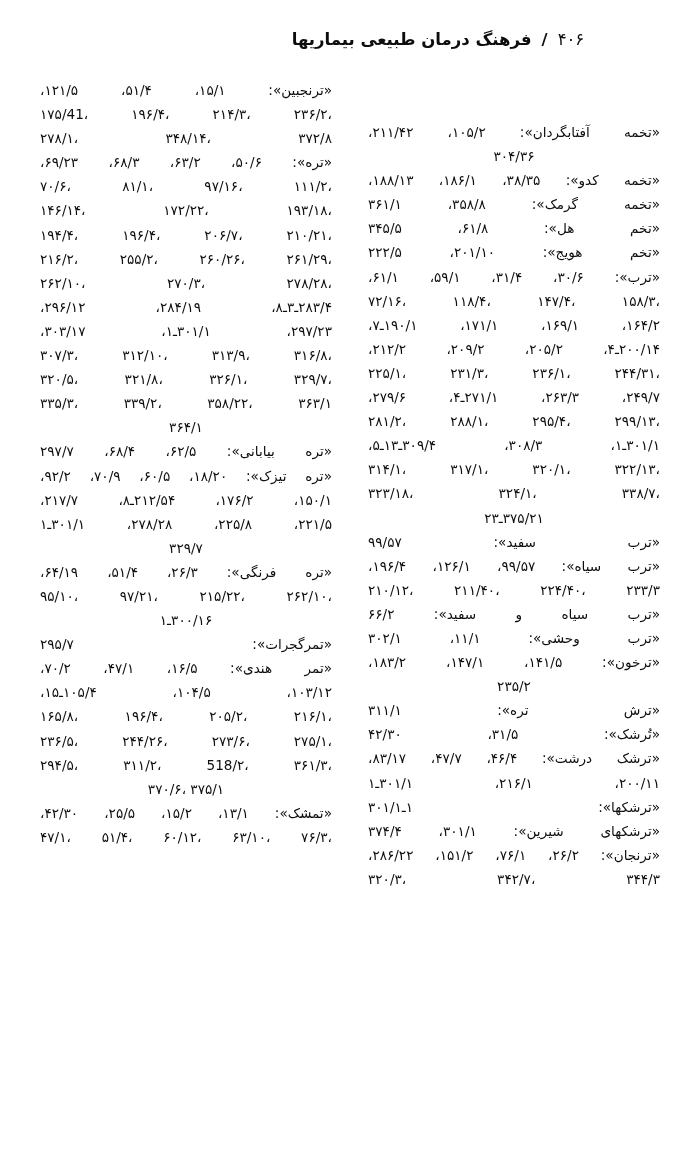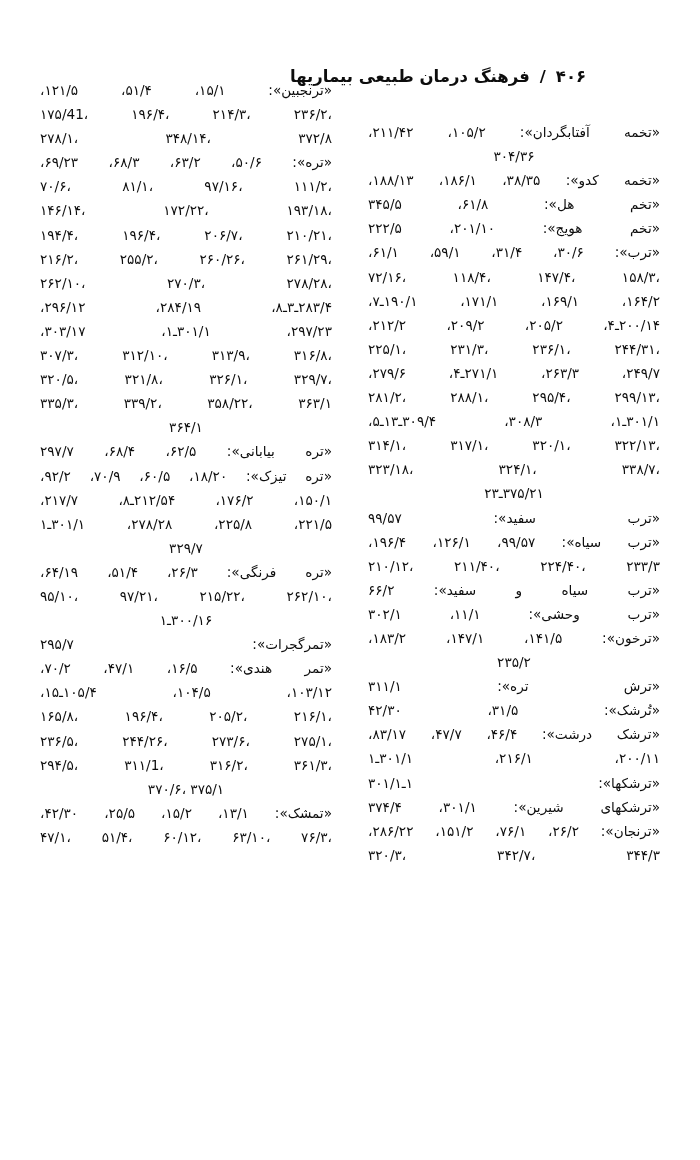--- a/index.html
+++ b/index.html
@@ -39,28 +39,27 @@
     flex-direction: row;
     align-items: baseline;
     gap: 10px;
     font-size: 16.5px;
     font-weight: bold;
     letter-spacing: 0;
     transform: translateX(88px);
   }
   .header-title {
     white-space: nowrap;
-    margin-top: 37px;
   }
   .header-sep {
     font-weight: bold;
   }
   .header-page {
     white-space: nowrap;
-    font-weight: bold;
+    font-weight: normal;
     text-align: center;
   }
   
   .columns {
     position: absolute;
     top: 78px;
     right: 34px;
     left: 34px;
     bottom: 60px;
     display: flex;
@@ -110,20 +109,21 @@
       <span class="header-sep">/</span>
       <span class="header-title">فرهنگ درمان طبیعی بیماریها</span>
     </div>
   </div>
 
   <div class="columns">
     <div class="col col-right" id="col-right">
         <div class="line entry">«تخمه آفتابگردان»: ۱۰۵/۲، ۲۱۱/۴۲،</div>
         <div class="line center">۳۰۴/۳۶</div>
         <div class="line entry">«تخمه کدو»: ۳۸/۳۵، ۱۸۶/۱، ۱۸۸/۱۳،</div>
+        <div class="line entry">«تخمه گرمک»: ۳۵۸/۸، ۳۶۱/۱</div>
         <div class="line entry">«تخم هل»: ۶۱/۸، ۳۴۵/۵</div>
         <div class="line entry">«تخم هویج»: ۲۰۱/۱۰، ۲۲۲/۵</div>
         <div class="line entry">«ترب»: ۳۰/۶، ۳۱/۴، ۵۹/۱، ۶۱/۱،</div>
         <div class="line entry">۷۲/۱۶، ۱۱۸/۴، ۱۴۷/۴، ۱۵۸/۳،</div>
         <div class="line entry">۱۶۴/۲، ۱۶۹/۱، ۱۷۱/۱، ۱۹۰/۱ـ۷،</div>
         <div class="line entry">۲۰۰/۱۴ـ۴، ۲۰۵/۲، ۲۰۹/۲، ۲۱۲/۲،</div>
         <div class="line entry">۲۲۵/۱، ۲۳۱/۳، ۲۳۶/۱، ۲۴۴/۳۱،</div>
         <div class="line entry">۲۴۹/۷، ۲۶۳/۳، ۲۷۱/۱ـ۴، ۲۷۹/۶،</div>
         <div class="line entry">۲۸۱/۲، ۲۸۸/۱، ۲۹۵/۴، ۲۹۹/۱۳،</div>
         <div class="line entry">۳۰۱/۱ـ۱، ۳۰۸/۳، ۳۰۹/۴ـ۱۳ـ۵،</div>
@@ -168,20 +168,20 @@
         <div class="line entry">۲۲۱/۵، ۲۲۵/۸، ۲۷۸/۲۸، ۳۰۱/۱ـ۱</div>
         <div class="line center">۳۲۹/۷</div>
         <div class="line entry">«تره فرنگی»: ۲۶/۳، ۵۱/۴، ۶۴/۱۹،</div>
         <div class="line entry">۹۵/۱۰، ۹۷/۲۱، ۲۱۵/۲۲، ۲۶۲/۱۰،</div>
         <div class="line center">۳۰۰/۱۶ـ۱</div>
         <div class="line entry">«تمرگجرات»: ۲۹۵/۷</div>
         <div class="line entry">«تمر هندی»: ۱۶/۵، ۴۷/۱، ۷۰/۲،</div>
         <div class="line entry">۱۰۳/۱۲، ۱۰۴/۵، ۱۰۵/۴ـ۱۵،</div>
         <div class="line entry">۱۶۵/۸، ۱۹۶/۴، ۲۰۵/۲، ۲۱۶/۱،</div>
         <div class="line entry">۲۳۶/۵، ۲۴۴/۲۶، ۲۷۳/۶، ۲۷۵/۱،</div>
-        <div class="line entry">۲۹۴/۵، ۳۱۱/1، ۳۱۶/۲، ۳۶۱/۳،</div>
+        <div class="line entry">۲۹۴/۵، ۳۱۱/۲، 518/۲، ۳۶۱/۳،</div>
         <div class="line center">۳۷۰/۶، ۳۷۵/۱</div>
         <div class="line entry">«تمشک»: ۱۳/۱، ۱۵/۲، ۲۵/۵، ۴۲/۳۰،</div>
         <div class="line entry">۴۷/۱، ۵۱/۴، ۶۰/۱۲، ۶۳/۱۰، ۷۶/۳،</div>
       </div>
   </div>
 
 </div>
 
 </body></html>

